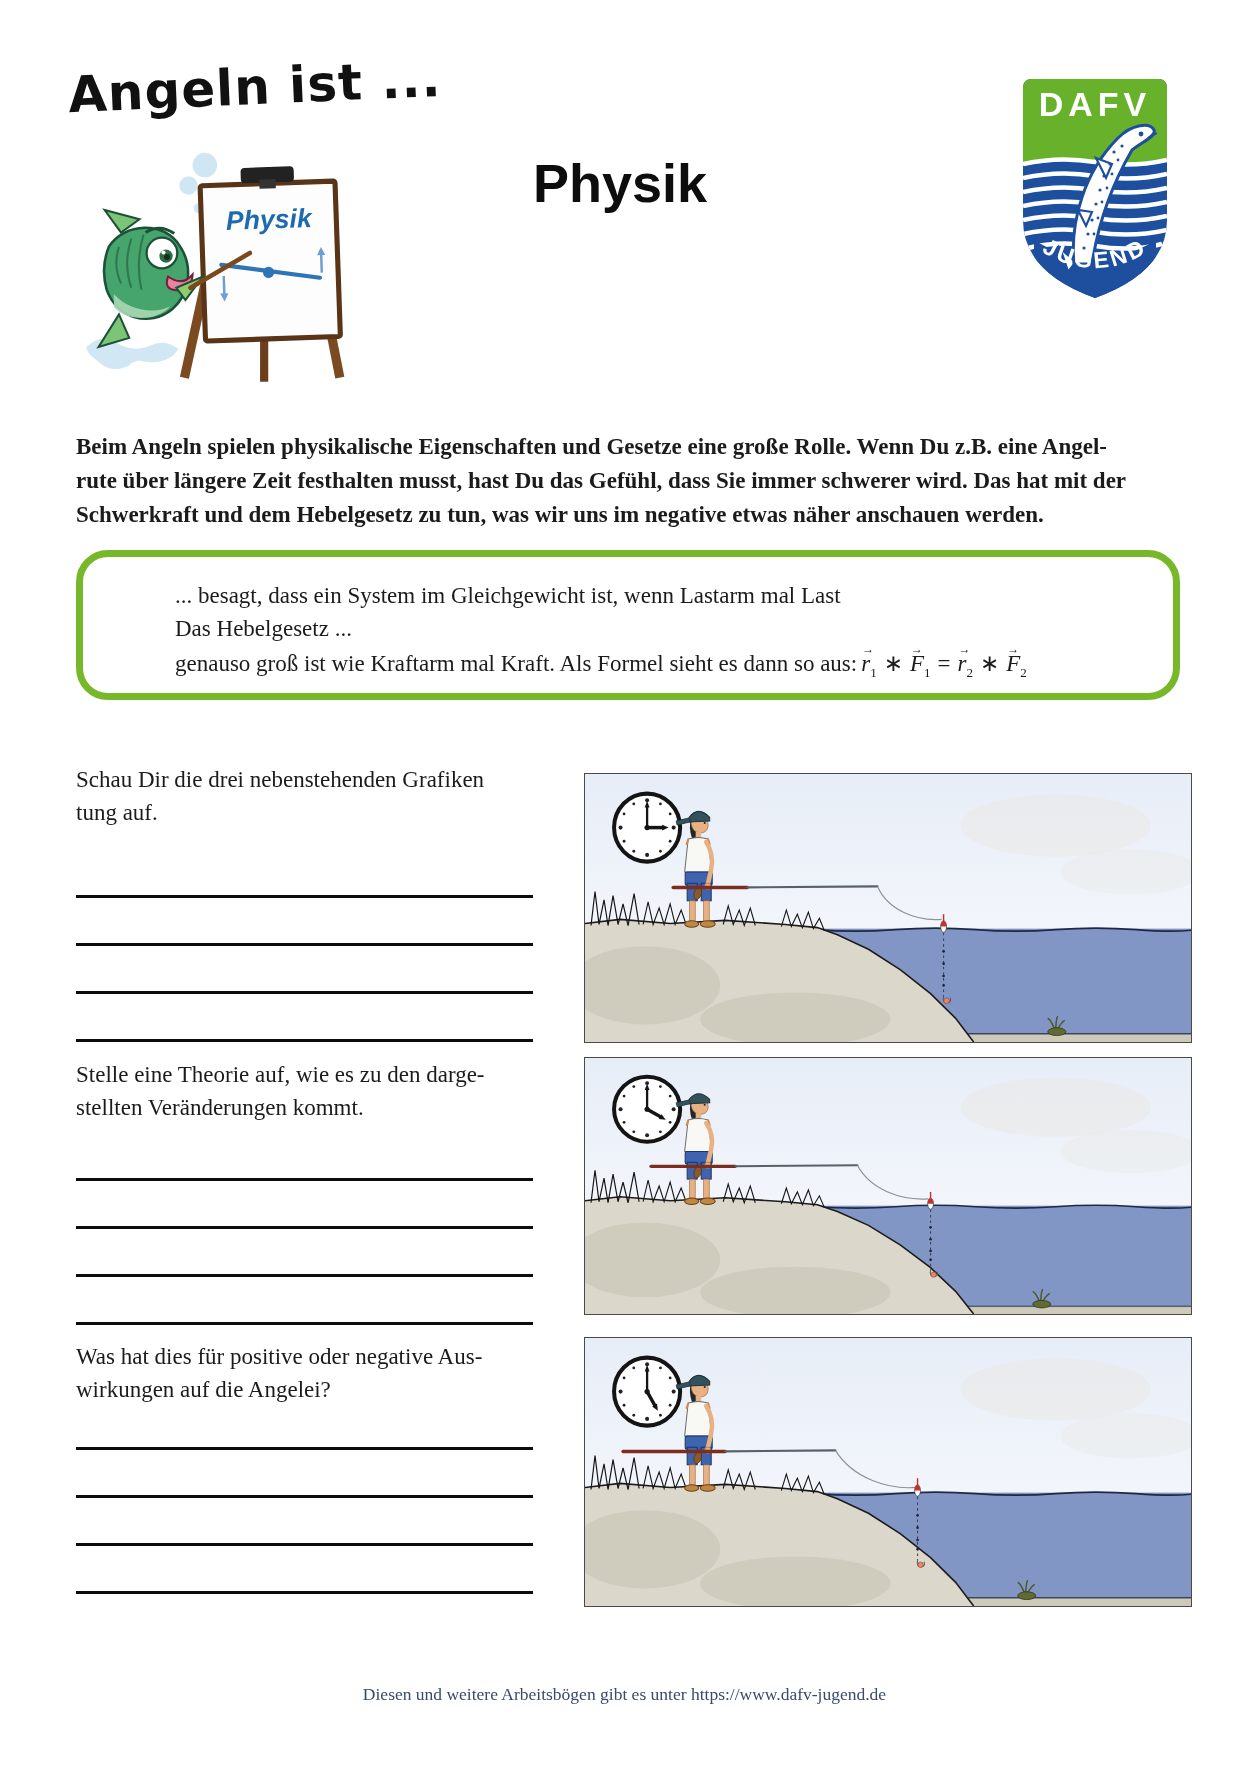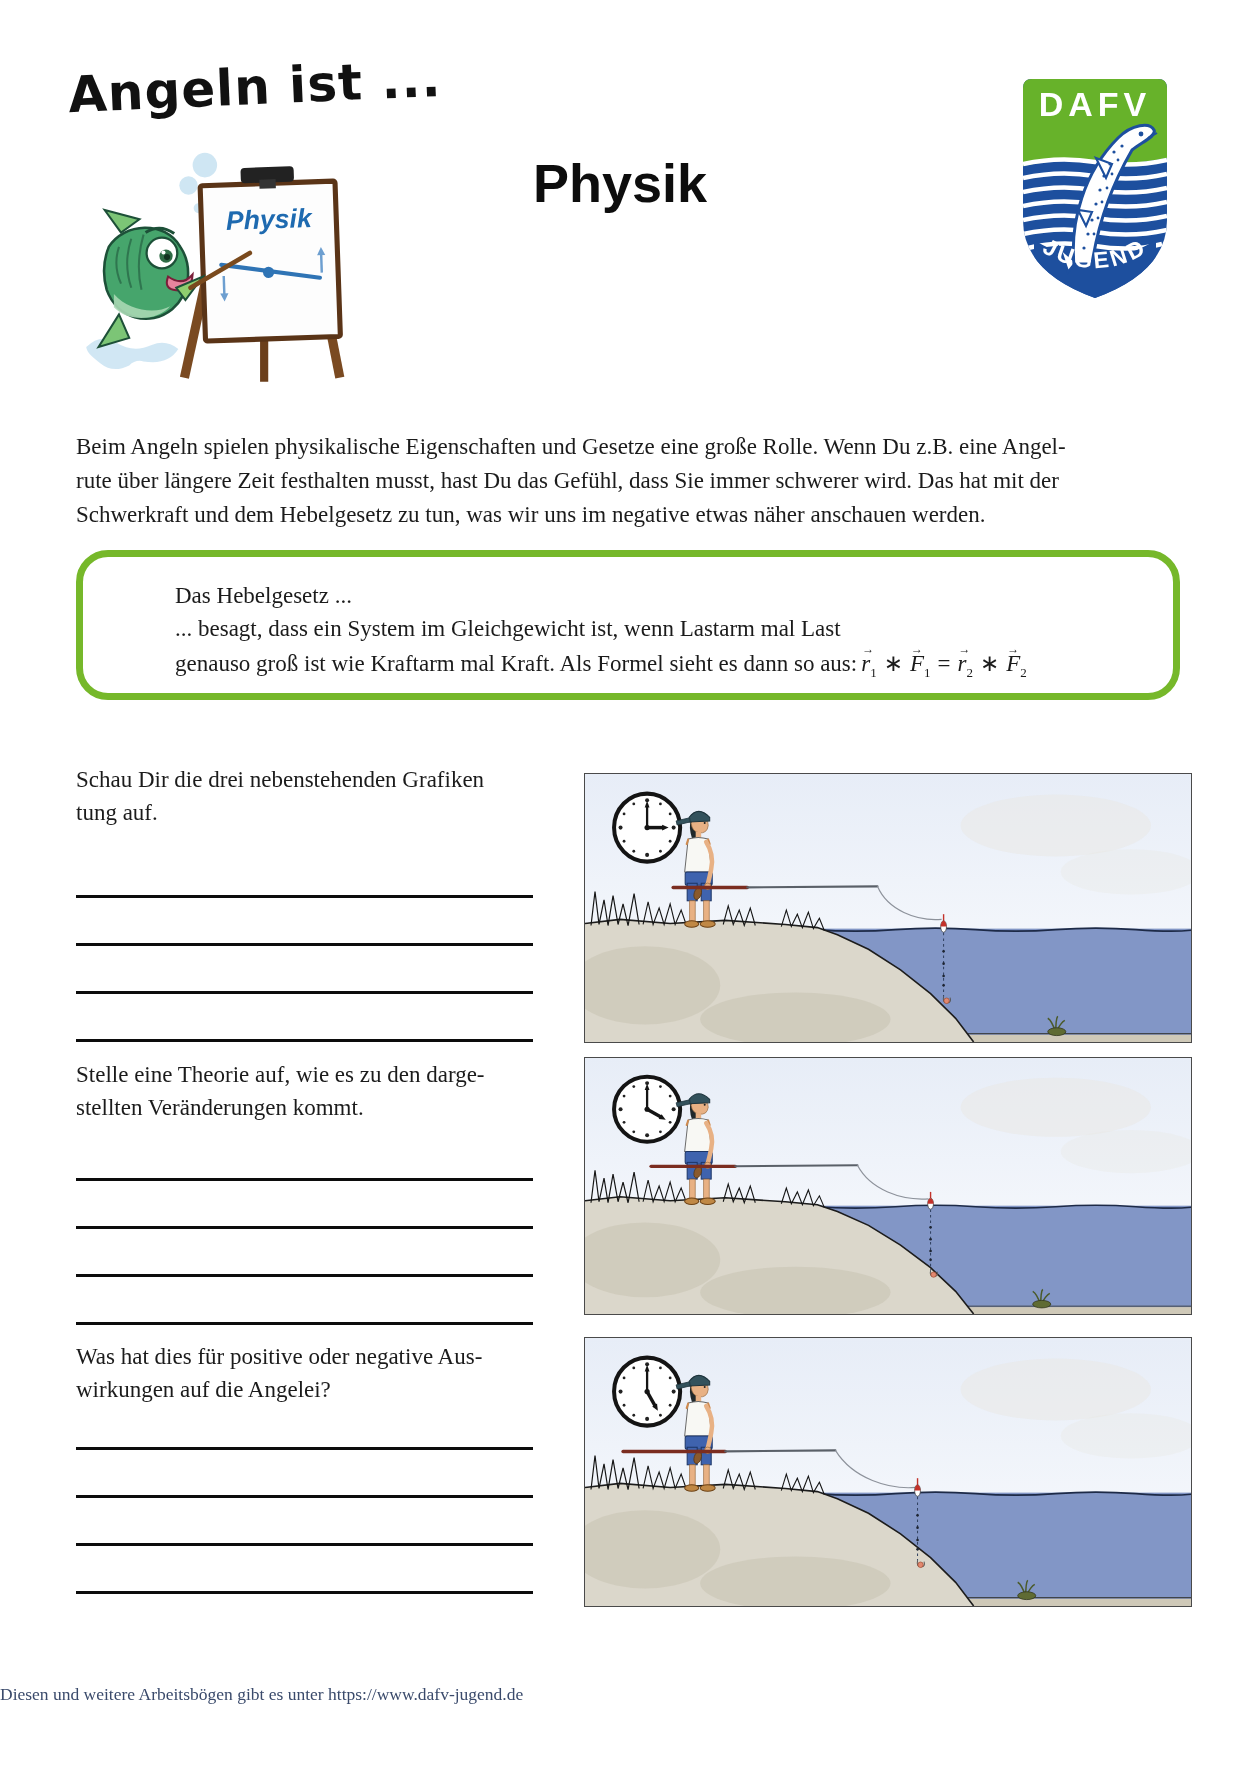--- a/index.html
+++ b/index.html
@@ -10,21 +10,21 @@
   .title-script{position:absolute;left:68px;top:58px;font-family:"DejaVu Sans",sans-serif;
         font-weight:bold;font-size:50px;letter-spacing:1px;color:#111;
         transform:rotate(-2.5deg);white-space:nowrap;}
   .big-heading{position:absolute;left:455px;top:116px;width:330px;text-align:center;
         font-family:"Liberation Sans",sans-serif;font-weight:bold;font-size:54px;color:#0d0d0d;}
   .fish-easel{position:absolute;left:78px;top:114px;width:312px;height:276px;}
   .logo{position:absolute;left:1014px;top:72px;width:162px;height:234px;}
 
   
   .intro{position:absolute;left:76px;top:430px;width:1110px;font-size:23px;line-height:34px;}
-  .intro div{white-space:nowrap;}
+  .intro div{white-space:nowrap;font-weight:bold;}
 
   
   .infobox{position:absolute;left:76px;top:550px;width:1090px;height:136px;
         border:7px solid #76b82a;border-radius:32px;background:#fff;}
   .infobox .inner{padding:22px 20px 0 92px;font-size:23px;line-height:33px;}
   .formula{display:inline-block;margin-left:2px;font-style:italic;white-space:nowrap;}
   .vec{position:relative;display:inline-block;margin:0 2px;padding-top:2px;}
   .vec::before{content:"\2192";position:absolute;top:-12px;left:1px;font-size:12px;font-style:normal;}
   .vec sub{font-size:13px;font-style:normal;}
   .op{margin:0 5px;font-style:normal;}
@@ -39,21 +39,21 @@
   .panel{position:absolute;left:584px;width:606px;border:1.5px solid #4a4a4a;background:#f2f5fb;}
   .panel svg{display:block;width:100%;height:100%;}
   .rod-butt{stroke:#7b2d20;stroke-width:3.4;stroke-linecap:round;}
   .rod-front{stroke:#5a6068;stroke-width:2;fill:none;stroke-linecap:round;}
   .fline{stroke:#8d929b;stroke-width:1.2;fill:none;}
   .hh line{stroke:#141414;stroke-width:3.4;}
   .mh line{stroke:#141414;stroke-width:2.3;}
   .hh polygon,.mh polygon{fill:#141414;}
 
   
-  .footer{position:absolute;left:0;top:1684px;width:100%;
+  .footer{position:absolute;left:0;top:1684px;width:100%;text-align:center;
         font-size:17.5px;color:#3a4a6b;}
   .footer a{color:#3a4a6b;text-decoration:none;}
 </style>
 </head>
 <body>
 
 <div class="page">
 
   <svg width="0" height="0" style="position:absolute" aria-hidden="true">
     <defs>
@@ -236,22 +236,22 @@
   </svg>
 
   <div class="intro">
     <div>Beim Angeln spielen physikalische Eigenschaften und Gesetze eine große Rolle. Wenn Du z.B. eine Angel-</div>
     <div>rute über längere Zeit festhalten musst, hast Du das Gefühl, dass Sie immer schwerer wird. Das hat mit der</div>
     <div>Schwerkraft und dem Hebelgesetz zu tun, was wir uns im negative etwas näher anschauen werden.</div>
   </div>
 
   <div class="infobox">
     <div class="inner">
+      <div>... besagt, dass ein System im Gleichgewicht ist, wenn Lastarm mal Last</div>
       <div>Das Hebelgesetz ...</div>
-      <div>... besagt, dass ein System im Gleichgewicht ist, wenn Lastarm mal Last</div>
       <div>
         <span>genauso groß ist wie Kraftarm mal Kraft. Als Formel sieht es dann so aus:</span><span class="formula"><span class="vec"><span>r</span><sub>1</sub></span><span class="op">∗</span><span class="vec"><span>F</span><sub>1</sub></span><span class="op">=</span><span class="vec"><span>r</span><sub>2</sub></span><span class="op">∗</span><span class="vec"><span>F</span><sub>2</sub></span></span>
       </div>
     </div>
   </div>
 
   <div class="question" style="top:763px">
     <div>Schau Dir die drei nebenstehenden Grafiken</div>
     <div>tung auf.</div>
   </div>

